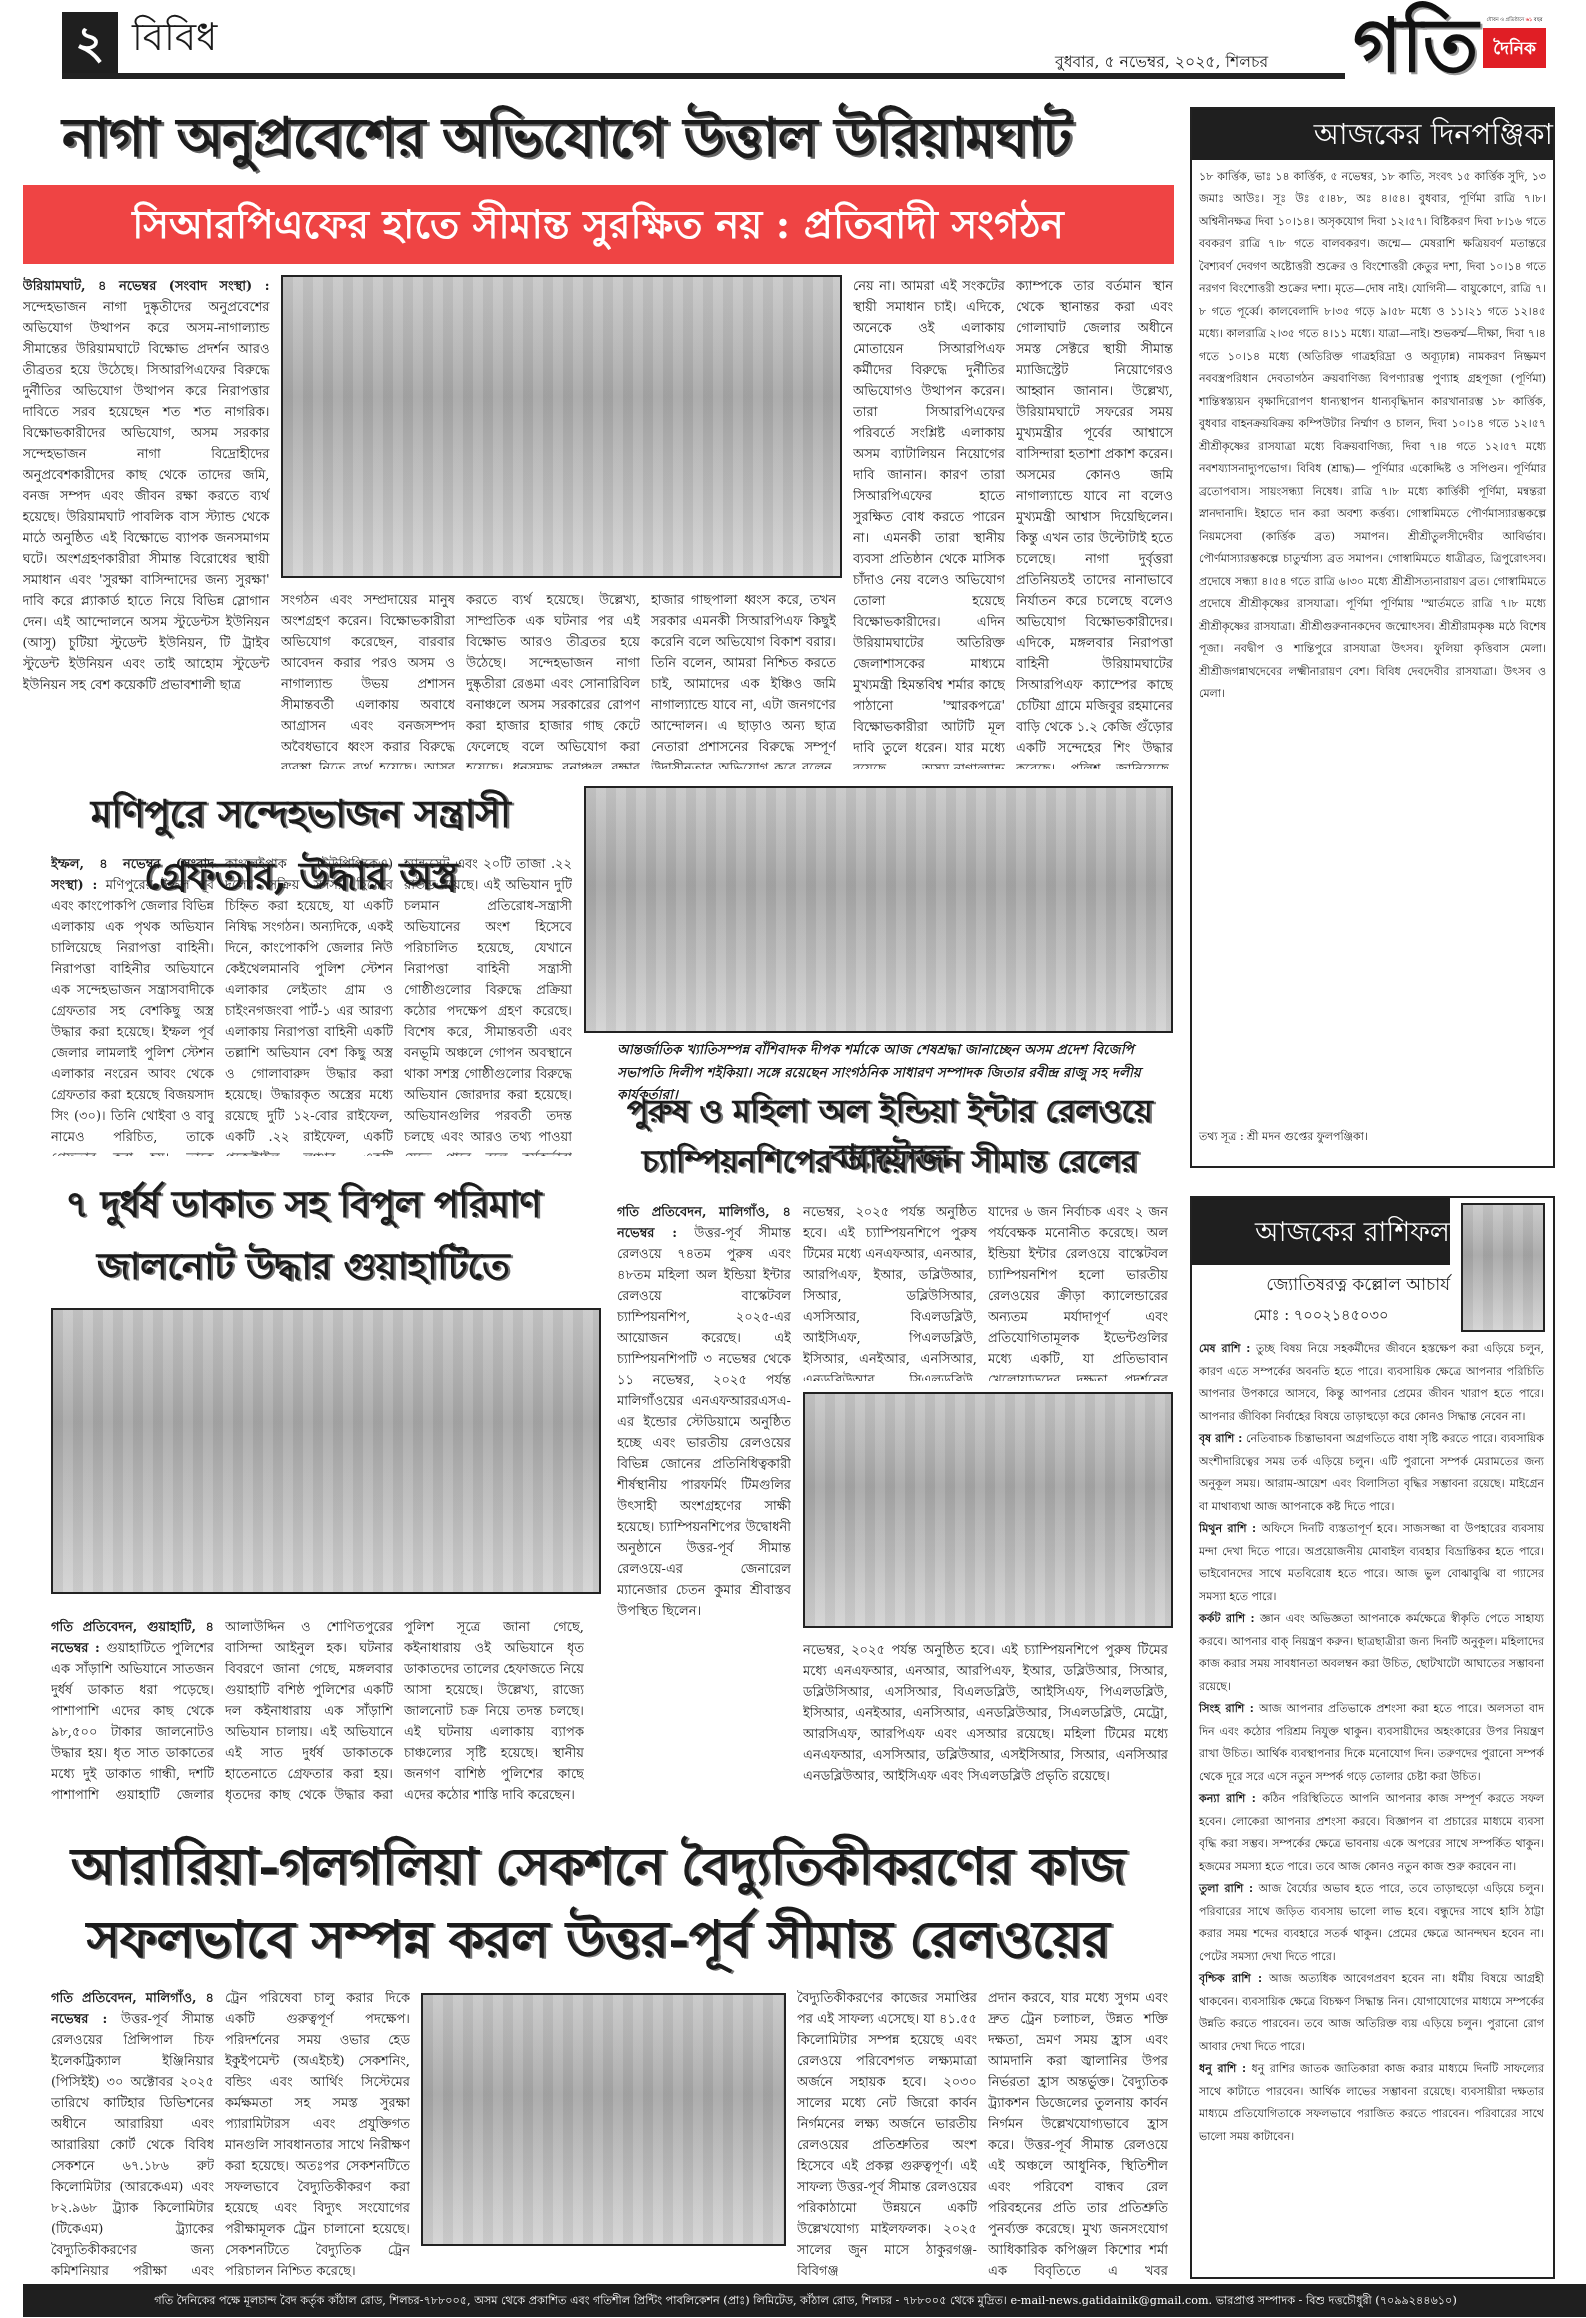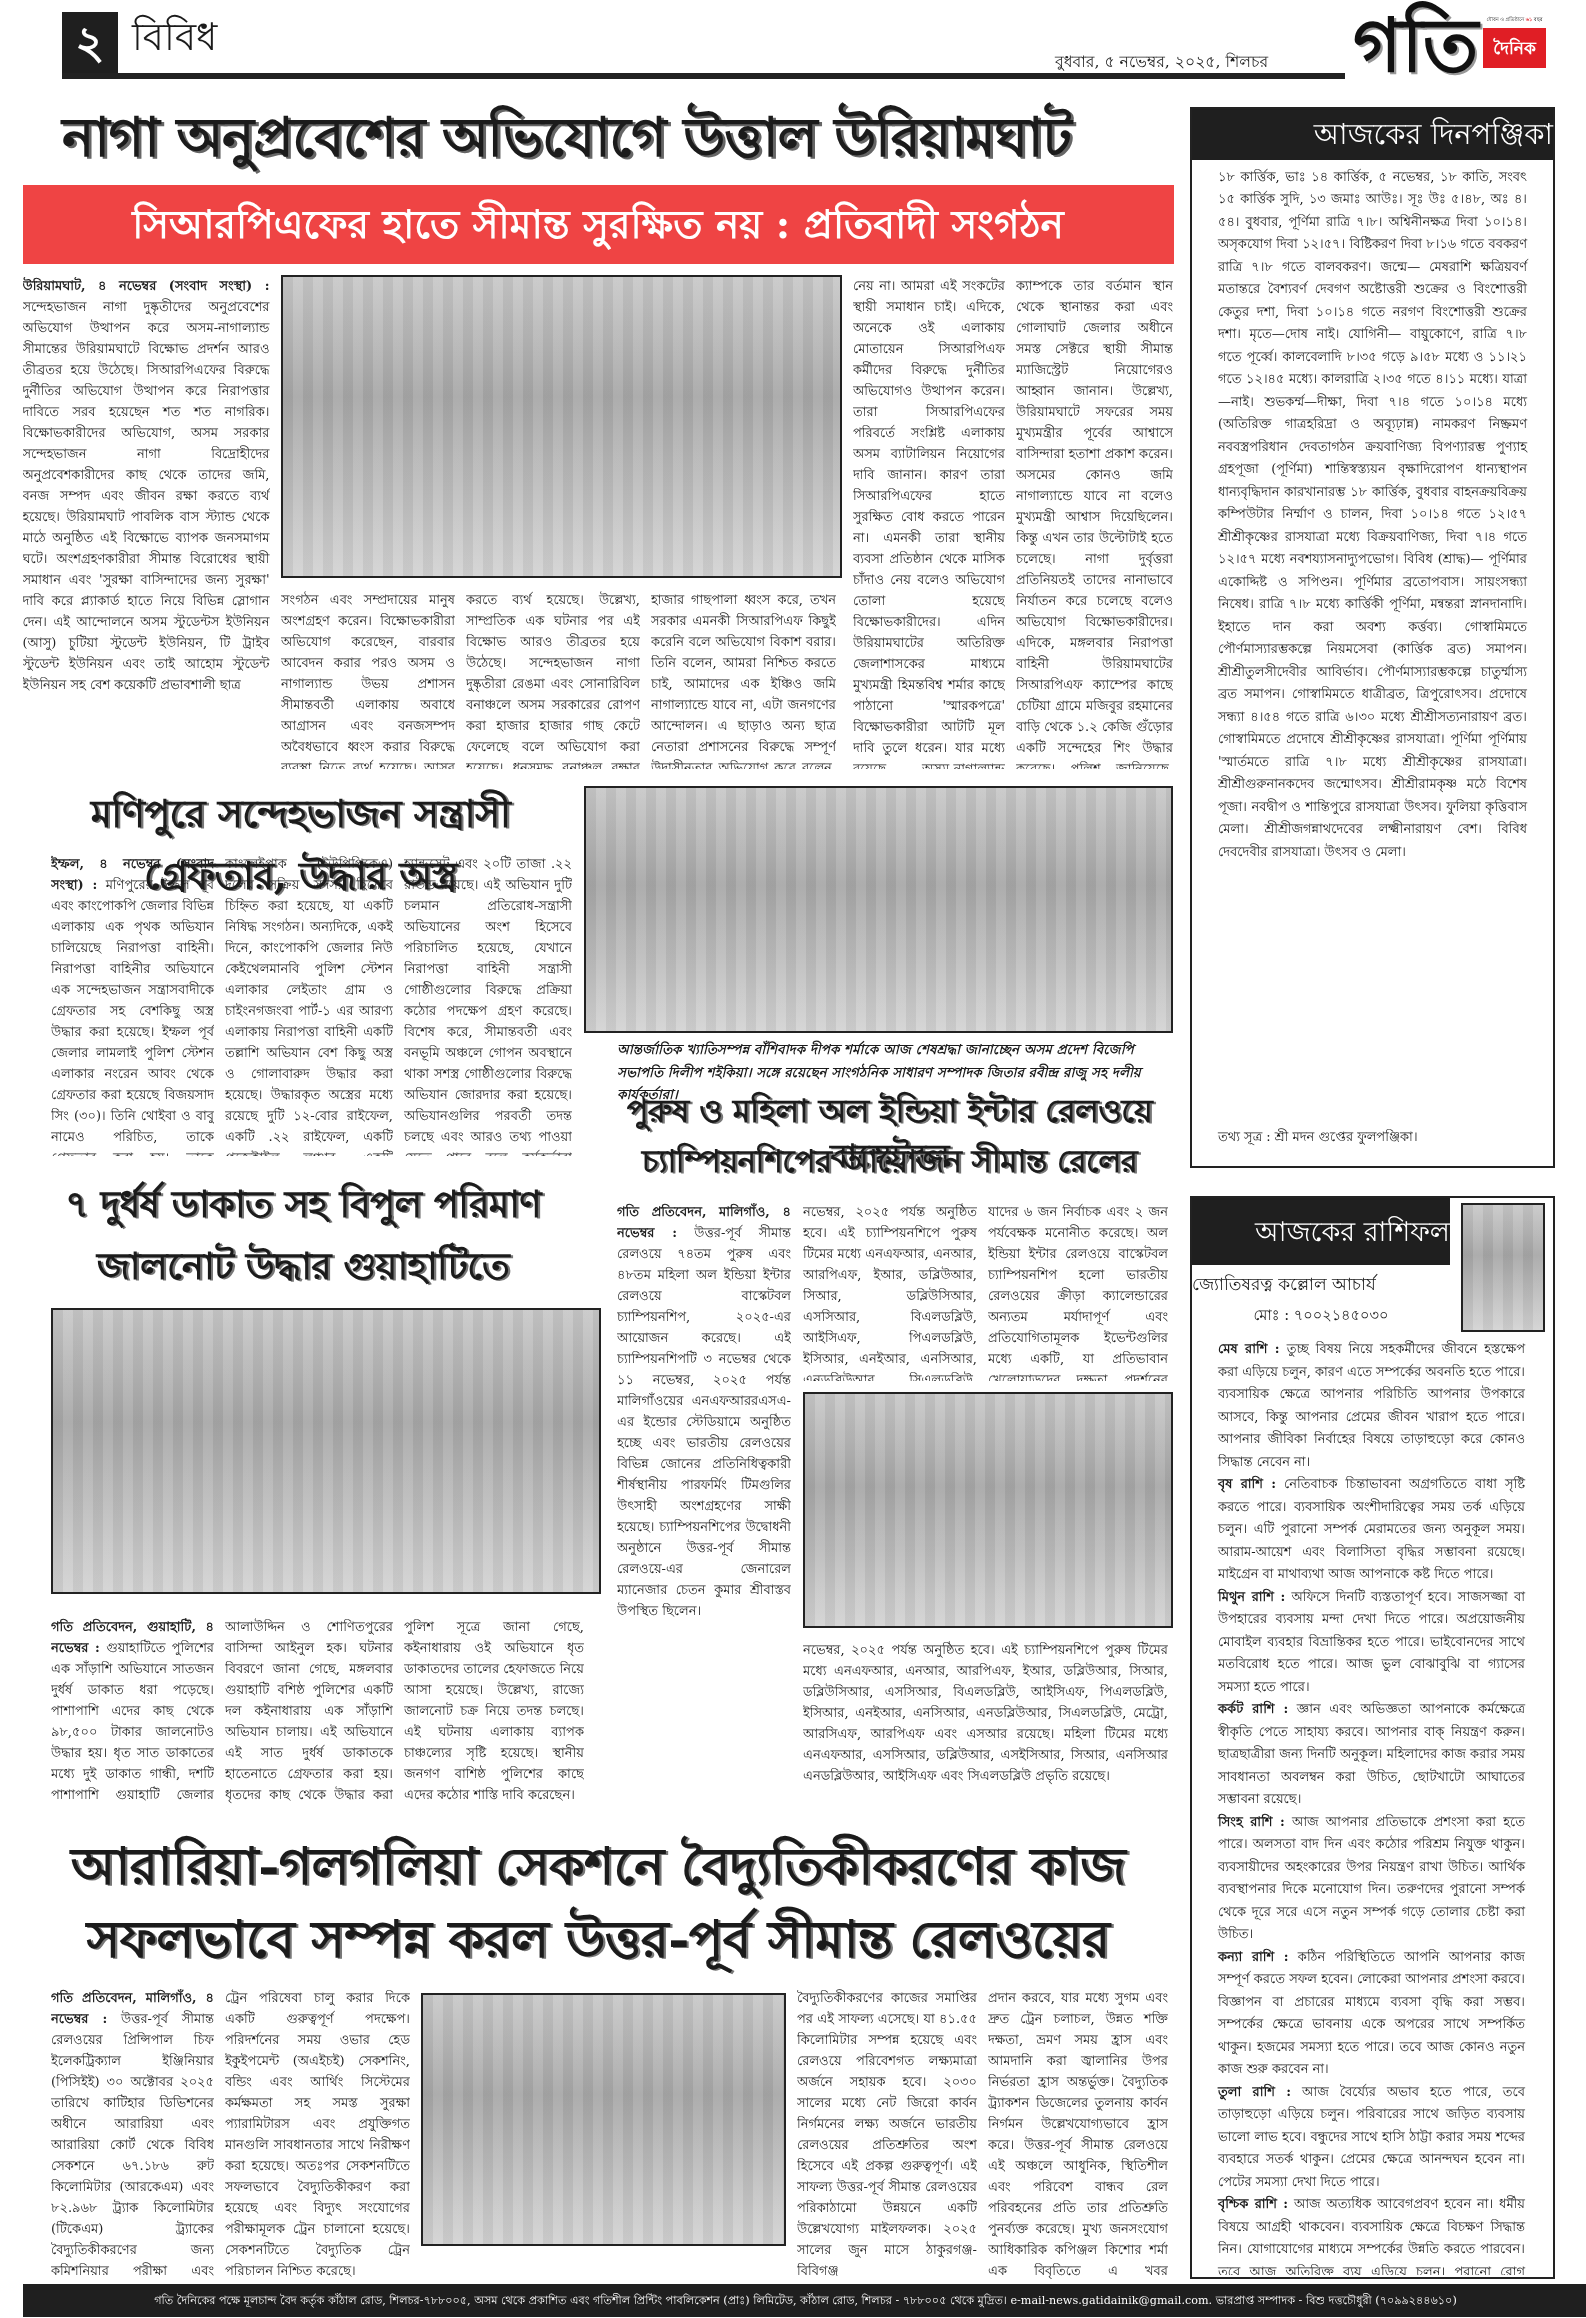--- a/index.html
+++ b/index.html
@@ -28,21 +28,21 @@
 
   .photo { background: linear-gradient(180deg,#c9c9c9 0%,#a9a9a9 40%,#d4d4d4 100%); border: 2.2px solid #222; position: absolute; overflow: hidden; }
   .photo::after { content: ""; position: absolute; inset: 0; background: repeating-linear-gradient(90deg, rgba(0,0,0,0.05) 0 10px, rgba(255,255,255,0.05) 10px 20px); }
 
   .hl-sub { font-size: 38px; font-weight: bold; font-family: "DejaVu Serif", serif; text-shadow: 2.2px 1.1px 0 #777; text-align: center; line-height: 62px; letter-spacing: -0.6px; }
   .caption { font-size: 13.5px; font-style: italic; font-weight: bold; line-height: 22.5px; font-family: "DejaVu Serif", serif; }
 
   
   .panel-head { background: #1f1f1f; color: #fff; font-size: 29px; text-align: right; font-family: "DejaVu Serif", serif; }
   .panel-box { border: 2.8px solid #222; background: #fff; }
-  .panel-text { font-size: 13px; line-height: 22.5px; text-align: justify; font-family: "DejaVu Serif", serif; padding: 0 26px; }
+  .panel-text { font-size: 11px; line-height: 22.5px; text-align: justify; font-family: "DejaVu Serif", serif; padding: 0 7px; }
   .rashi-name { font-weight: bold; }
 
   .footer { left: 22.5px; top: 2284px; width: 1566px; height: 33px; background: #1f1f1f; color: #fff; font-size: 11.2px; line-height: 33px; text-align: center; font-family: "DejaVu Serif", serif; white-space: nowrap; overflow: hidden; }
 </style>
 </head>
 <body>
 
 <div class="abs page-no">২</div>
 <div class="abs section-title">বিবিধ</div>
 <div class="abs date-line">বুধবার, ৫ নভেম্বর, ২০২৫, শিলচর</div>
@@ -112,21 +112,21 @@
 
 <div class="abs panel-box" style="left:1190px; top:107px; width:365px; height:1061px;">
   <div class="panel-head" style="height:51px; line-height:51px;">আজকের দিনপঞ্জিকা</div>
   <div class="panel-text" style="height:960px; overflow:hidden; padding-top:5.6px;">১৮ কার্ত্তিক, ভাঃ ১৪ কার্ত্তিক, ৫ নভেম্বর, ১৮ কাতি, সংবৎ ১৫ কার্ত্তিক সুদি, ১৩ জমাঃ আউঃ। সূঃ উঃ ৫।৪৮, অঃ ৪।৫৪। বুধবার, পূর্ণিমা রাত্রি ৭।৮। অশ্বিনীনক্ষত্র দিবা ১০।১৪। অসৃকযোগ দিবা ১২।৫৭। বিষ্টিকরণ দিবা ৮।১৬ গতে ববকরণ রাত্রি ৭।৮ গতে বালবকরণ। জন্মে— মেষরাশি ক্ষত্রিয়বর্ণ মতান্তরে বৈশ্যবর্ণ দেবগণ অষ্টোত্তরী শুক্রের ও বিংশোত্তরী কেতুর দশা, দিবা ১০।১৪ গতে নরগণ বিংশোত্তরী শুক্রের দশা। মৃতে—দোষ নাই। যোগিনী— বায়ুকোণে, রাত্রি ৭।৮ গতে পূর্ব্বে। কালবেলাদি ৮।৩৫ গড়ে ৯।৫৮ মধ্যে ও ১১।২১ গতে ১২।৪৫ মধ্যে। কালরাত্রি ২।৩৫ গতে ৪।১১ মধ্যে। যাত্রা—নাই। শুভকর্ম্ম—দীক্ষা, দিবা ৭।৪ গতে ১০।১৪ মধ্যে (অতিরিক্ত গাত্রহরিদ্রা ও অব্যূঢ়ান্ন) নামকরণ নিষ্ক্রমণ নববস্ত্রপরিধান দেবতাগঠন ক্রয়বাণিজ্য বিপণ্যারম্ভ পুণ্যাহ গ্রহপূজা (পূর্ণিমা) শান্তিস্বস্ত্যয়ন বৃক্ষাদিরোপণ ধান্যস্থাপন ধান্যবৃদ্ধিদান কারখানারম্ভ ১৮ কার্ত্তিক, বুধবার বাহনক্রয়বিক্রয় কম্পিউটার নির্ম্মাণ ও চালন, দিবা ১০।১৪ গতে ১২।৫৭ শ্রীশ্রীকৃষ্ণের রাসযাত্রা মধ্যে বিক্রয়বাণিজ্য, দিবা ৭।৪ গতে ১২।৫৭ মধ্যে নবশয্যাসনাদ্যুপভোগ। বিবিধ (শ্রাদ্ধ)— পূর্ণিমার একোদ্দিষ্ট ও সপিণ্ডন। পূর্ণিমার ব্রতোপবাস। সায়ংসন্ধ্যা নিষেধ। রাত্রি ৭।৮ মধ্যে কার্ত্তিকী পূর্ণিমা, মন্বন্তরা স্নানদানাদি। ইহাতে দান করা অবশ্য কর্ত্তব্য। গোস্বামিমতে পৌর্ণমাস্যারম্ভকল্পে নিয়মসেবা (কার্ত্তিক ব্রত) সমাপন। শ্রীশ্রীতুলসীদেবীর আবির্ভাব। পৌর্ণমাস্যারম্ভকল্পে চাতুর্ম্মাস্য ব্রত সমাপন। গোস্বামিমতে ধাত্রীব্রত, ত্রিপুরোৎসব। প্রদোষে সন্ধ্যা ৪।৫৪ গতে রাত্রি ৬।৩০ মধ্যে শ্রীশ্রীসত্যনারায়ণ ব্রত। গোস্বামিমতে প্রদোষে শ্রীশ্রীকৃষ্ণের রাসযাত্রা। পূর্ণিমা পূর্ণিমায় 'স্মার্তমতে রাত্রি ৭।৮ মধ্যে শ্রীশ্রীকৃষ্ণের রাসযাত্রা। শ্রীশ্রীগুরুনানকদেব জন্মোৎসব। শ্রীশ্রীরামকৃষ্ণ মঠে বিশেষ পূজা। নবদ্বীপ ও শান্তিপুরে রাসযাত্রা উৎসব। ফুলিয়া কৃত্তিবাস মেলা। শ্রীশ্রীজগন্নাথদেবের লক্ষ্মীনারায়ণ বেশ। বিবিধ দেবদেবীর রাসযাত্রা। উৎসব ও মেলা।</div>
   <div class="panel-text" style="height:34px; line-height:34px;">তথ্য সূত্র : শ্রী মদন গুপ্তের ফুলপঞ্জিকা।</div>
 </div>
 
 <div class="abs panel-box" style="left:1190px; top:1196px; width:365px; height:1083px;">
   <div class="panel-head" style="position:absolute; left:0; top:0; width:258px; height:67px; line-height:67px; font-size:27px;">আজকের রাশিফল</div>
   <div class="photo" style="left:269px; top:4.5px; width:84px; height:129px;"></div>
-  <div style="position:absolute; left:0; top:73px; width:258px; text-align:left; font-size:17px; line-height:27px; font-family:'DejaVu Serif', serif;">জ্যোতিষরত্ন কল্লোল আচার্য</div>
+  <div style="position:absolute; left:0; top:73px; width:258px; text-align:right; font-size:17px; line-height:27px; font-family:'DejaVu Serif', serif;">জ্যোতিষরত্ন কল্লোল আচার্য</div>
   <div style="position:absolute; left:0; top:104px; width:258px; text-align:center; font-size:14.6px; line-height:25px; font-family:'DejaVu Serif', serif;">মোঃ : ৭০০২১৪৫০৩০</div>
   <div class="panel-text" style="position:absolute; left:0; top:140px; width:359px; height:937px; overflow:hidden;" id="rashi-list">
       <div><span class="rashi-name">মেষ রাশি :</span> <span>তুচ্ছ বিষয় নিয়ে সহকর্মীদের জীবনে হস্তক্ষেপ করা এড়িয়ে চলুন, কারণ এতে সম্পর্কের অবনতি হতে পারে। ব্যবসায়িক ক্ষেত্রে আপনার পরিচিতি আপনার উপকারে আসবে, কিন্তু আপনার প্রেমের জীবন খারাপ হতে পারে। আপনার জীবিকা নির্বাহের বিষয়ে তাড়াহুড়ো করে কোনও সিদ্ধান্ত নেবেন না।</span></div>
       <div><span class="rashi-name">বৃষ রাশি :</span> <span>নেতিবাচক চিন্তাভাবনা অগ্রগতিতে বাধা সৃষ্টি করতে পারে। ব্যবসায়িক অংশীদারিত্বের সময় তর্ক এড়িয়ে চলুন। এটি পুরানো সম্পর্ক মেরামতের জন্য অনুকূল সময়। আরাম-আয়েশ এবং বিলাসিতা বৃদ্ধির সম্ভাবনা রয়েছে। মাইগ্রেন বা মাথাব্যথা আজ আপনাকে কষ্ট দিতে পারে।</span></div>
       <div><span class="rashi-name">মিথুন রাশি :</span> <span>অফিসে দিনটি ব্যস্ততাপূর্ণ হবে। সাজসজ্জা বা উপহারের ব্যবসায় মন্দা দেখা দিতে পারে। অপ্রয়োজনীয় মোবাইল ব্যবহার বিভ্রান্তিকর হতে পারে। ভাইবোনদের সাথে মতবিরোধ হতে পারে। আজ ভুল বোঝাবুঝি বা গ্যাসের সমস্যা হতে পারে।</span></div>
       <div><span class="rashi-name">কর্কট রাশি :</span> <span>জ্ঞান এবং অভিজ্ঞতা আপনাকে কর্মক্ষেত্রে স্বীকৃতি পেতে সাহায্য করবে। আপনার বাক্ নিয়ন্ত্রণ করুন। ছাত্রছাত্রীরা জন্য দিনটি অনুকূল। মহিলাদের কাজ করার সময় সাবধানতা অবলম্বন করা উচিত, ছোটখাটো আঘাতের সম্ভাবনা রয়েছে।</span></div>
       <div><span class="rashi-name">সিংহ রাশি :</span> <span>আজ আপনার প্রতিভাকে প্রশংসা করা হতে পারে। অলসতা বাদ দিন এবং কঠোর পরিশ্রম নিযুক্ত থাকুন। ব্যবসায়ীদের অহংকারের উপর নিয়ন্ত্রণ রাখা উচিত। আর্থিক ব্যবস্থাপনার দিকে মনোযোগ দিন। তরুণদের পুরানো সম্পর্ক থেকে দূরে সরে এসে নতুন সম্পর্ক গড়ে তোলার চেষ্টা করা উচিত।</span></div>
       <div><span class="rashi-name">কন্যা রাশি :</span> <span>কঠিন পরিস্থিতিতে আপনি আপনার কাজ সম্পূর্ণ করতে সফল হবেন। লোকেরা আপনার প্রশংসা করবে। বিজ্ঞাপন বা প্রচারের মাধ্যমে ব্যবসা বৃদ্ধি করা সম্ভব। সম্পর্কের ক্ষেত্রে ভাবনায় একে অপরের সাথে সম্পর্কিত থাকুন। হজমের সমস্যা হতে পারে। তবে আজ কোনও নতুন কাজ শুরু করবেন না।</span></div>
       <div><span class="rashi-name">তুলা রাশি :</span> <span>আজ বৈর্য্যের অভাব হতে পারে, তবে তাড়াহুড়ো এড়িয়ে চলুন। পরিবারের সাথে জড়িত ব্যবসায় ভালো লাভ হবে। বন্ধুদের সাথে হাসি ঠাট্টা করার সময় শব্দের ব্যবহারে সতর্ক থাকুন। প্রেমের ক্ষেত্রে আনন্দঘন হবেন না। পেটের সমস্যা দেখা দিতে পারে।</span></div>
       <div><span class="rashi-name">বৃশ্চিক রাশি :</span> <span>আজ অত্যধিক আবেগপ্রবণ হবেন না। ধর্মীয় বিষয়ে আগ্রহী থাকবেন। ব্যবসায়িক ক্ষেত্রে বিচক্ষণ সিদ্ধান্ত নিন। যোগাযোগের মাধ্যমে সম্পর্কের উন্নতি করতে পারবেন। তবে আজ অতিরিক্ত ব্যয় এড়িয়ে চলুন। পুরানো রোগ আবার দেখা দিতে পারে।</span></div>

